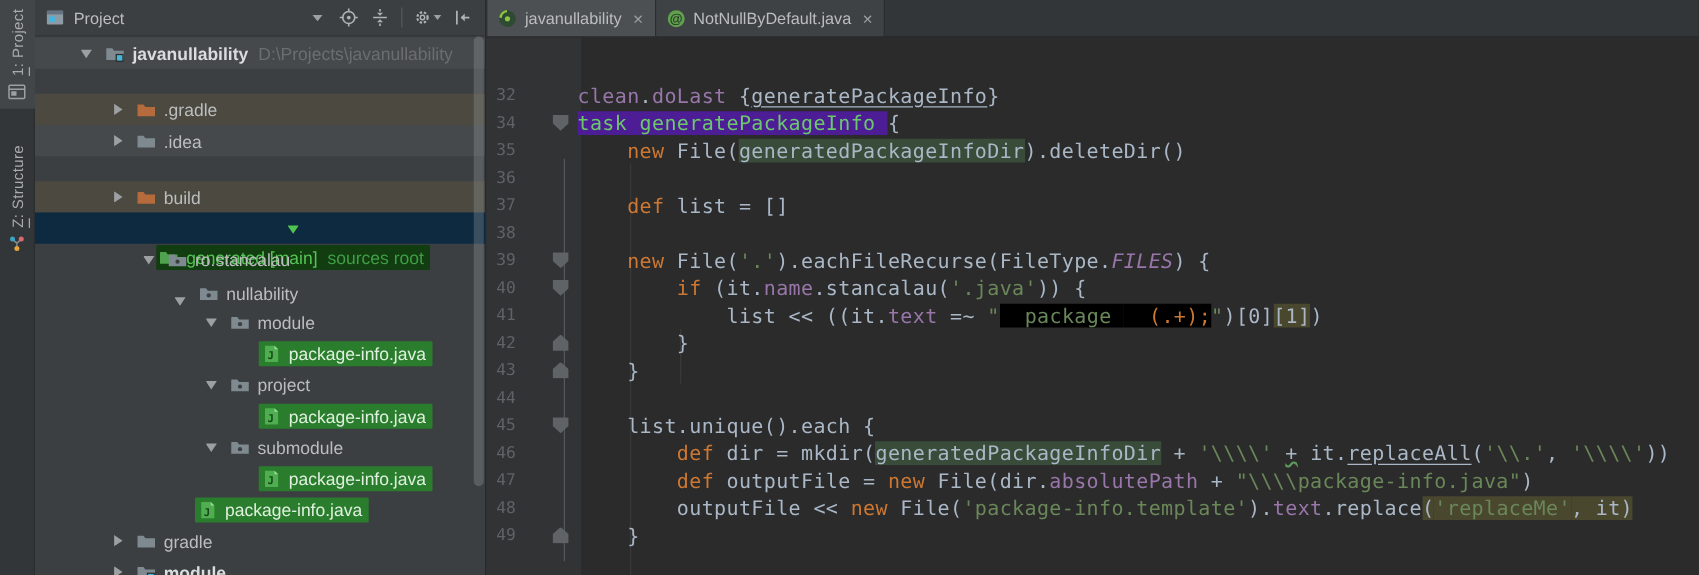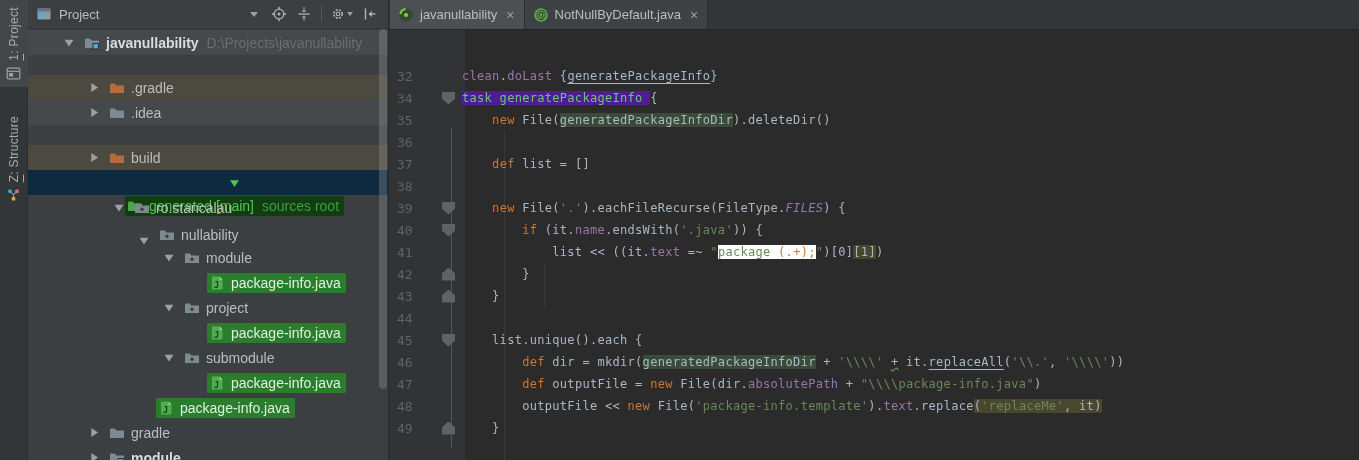--- a/index.html
+++ b/index.html
@@ -57,28 +57,28 @@
   .iguide{position:absolute;width:1px;background:#393939;}
   .g1{left:115px;top:101px;height:330px;}
   .g2{left:155px;top:233px;height:44px;}
   .lines{position:absolute;inset:0;padding-top:35px;}
   .cline{height:22px;display:flex;align-items:center;}
   .lnum{width:20px;flex:0 0 20px;margin-left:8px;font-size:13px;color:#606366;}
   .foldc{width:13px;flex:0 0 13px;margin-left:25px;height:13px;position:relative;z-index:2;}
   .fold{width:13px;height:13px;background:#5F6366;cursor:pointer;display:block;}
   .fold.down{clip-path:polygon(0 0,100% 0,100% 55%,50% 100%,0 55%);}
   .fold.up{clip-path:polygon(50% 0,100% 45%,100% 100%,0 100%,0 45%);}
-  .ctext{white-space:pre;font-size:12px;letter-spacing:.3px;margin-left:7px;position:relative;z-index:2;}
+  .ctext{white-space:pre;font-size:16px;letter-spacing:.3px;margin-left:7px;position:relative;z-index:2;}
   .seg{color:#A9B7C6;}
   .kw{color:#CC7832;} .str{color:#6A8759;} .prop{color:#9876AA;} .i{font-style:italic;margin-top:16px;}
   .u{text-decoration:underline;text-underline-offset:3px;}
   .wavy{text-decoration:underline wavy #5E9C5E;text-decoration-skip-ink:none;}
   .hl-decl{background:#4c1d95;color:#6CC76C;}
   .hl-read{background:#394C39;}
-  .hl-inj{background:#ffffff;}
+  .hl-inj{background:#000000;padding-left:20px;}
   .hl-olive{background:#4A472F;}
 </style>
 </head>
 <body>
 
 <div class="app">
   <div class="twbar" id="twbar">
       <div class="twbtn active">
         <span class="vlabel"><u>1</u>: Project</span>
         <span class="twicon"><svg width="15" height="15" viewBox="0 0 15 15">
@@ -406,21 +406,21 @@
             <span class="foldc">
               <span class="fold down"></span>
             </span>
             <span class="ctext"><span class="seg ">    </span><span class="seg kw">new</span><span class="seg "> File(</span><span class="seg str">'.'</span><span class="seg ">).eachFileRecurse(FileType.</span><span class="seg prop i">FILES</span><span class="seg ">) {</span></span>
           </div>
           <div class="cline">
             <span class="lnum">40</span>
             <span class="foldc">
               <span class="fold down"></span>
             </span>
-            <span class="ctext"><span class="seg ">        </span><span class="seg kw">if</span><span class="seg "> (it.</span><span class="seg prop">name</span><span class="seg ">.endsWith(</span><span class="seg str">'.java'</span><span class="seg ">)) {</span></span>
+            <span class="ctext"><span class="seg ">        </span><span class="seg kw">if</span><span class="seg "> (it.</span><span class="seg prop">name</span><span class="seg ">.stancalau(</span><span class="seg str">'.java'</span><span class="seg ">)) {</span></span>
           </div>
           <div class="cline">
             <span class="lnum">41</span>
             <span class="foldc"></span>
             <span class="ctext"><span class="seg ">            list &lt;&lt; ((it.</span><span class="seg prop">text</span><span class="seg "> =~ </span><span class="seg str">"</span><span class="seg str hl-inj">package </span><span class="seg kw hl-inj">(.+);</span><span class="seg str">"</span><span class="seg ">)[0]</span><span class="seg hl-olive">[1]</span><span class="seg ">)</span></span>
           </div>
           <div class="cline">
             <span class="lnum">42</span>
             <span class="foldc">
               <span class="fold up"></span>

